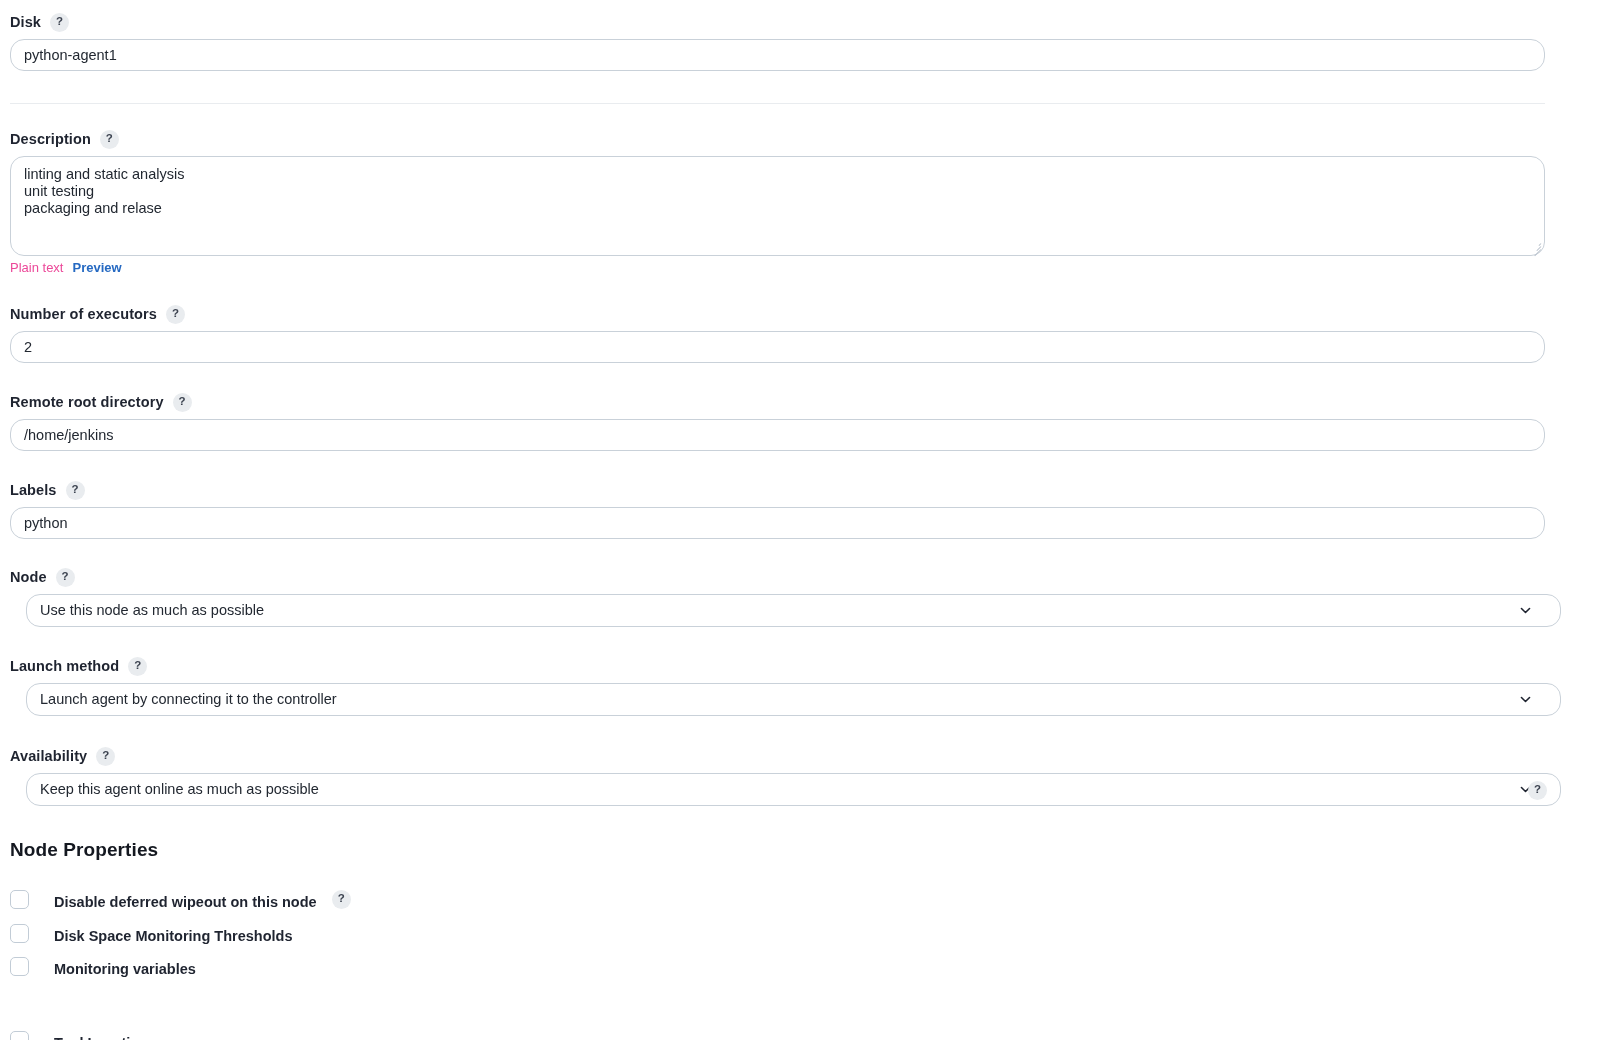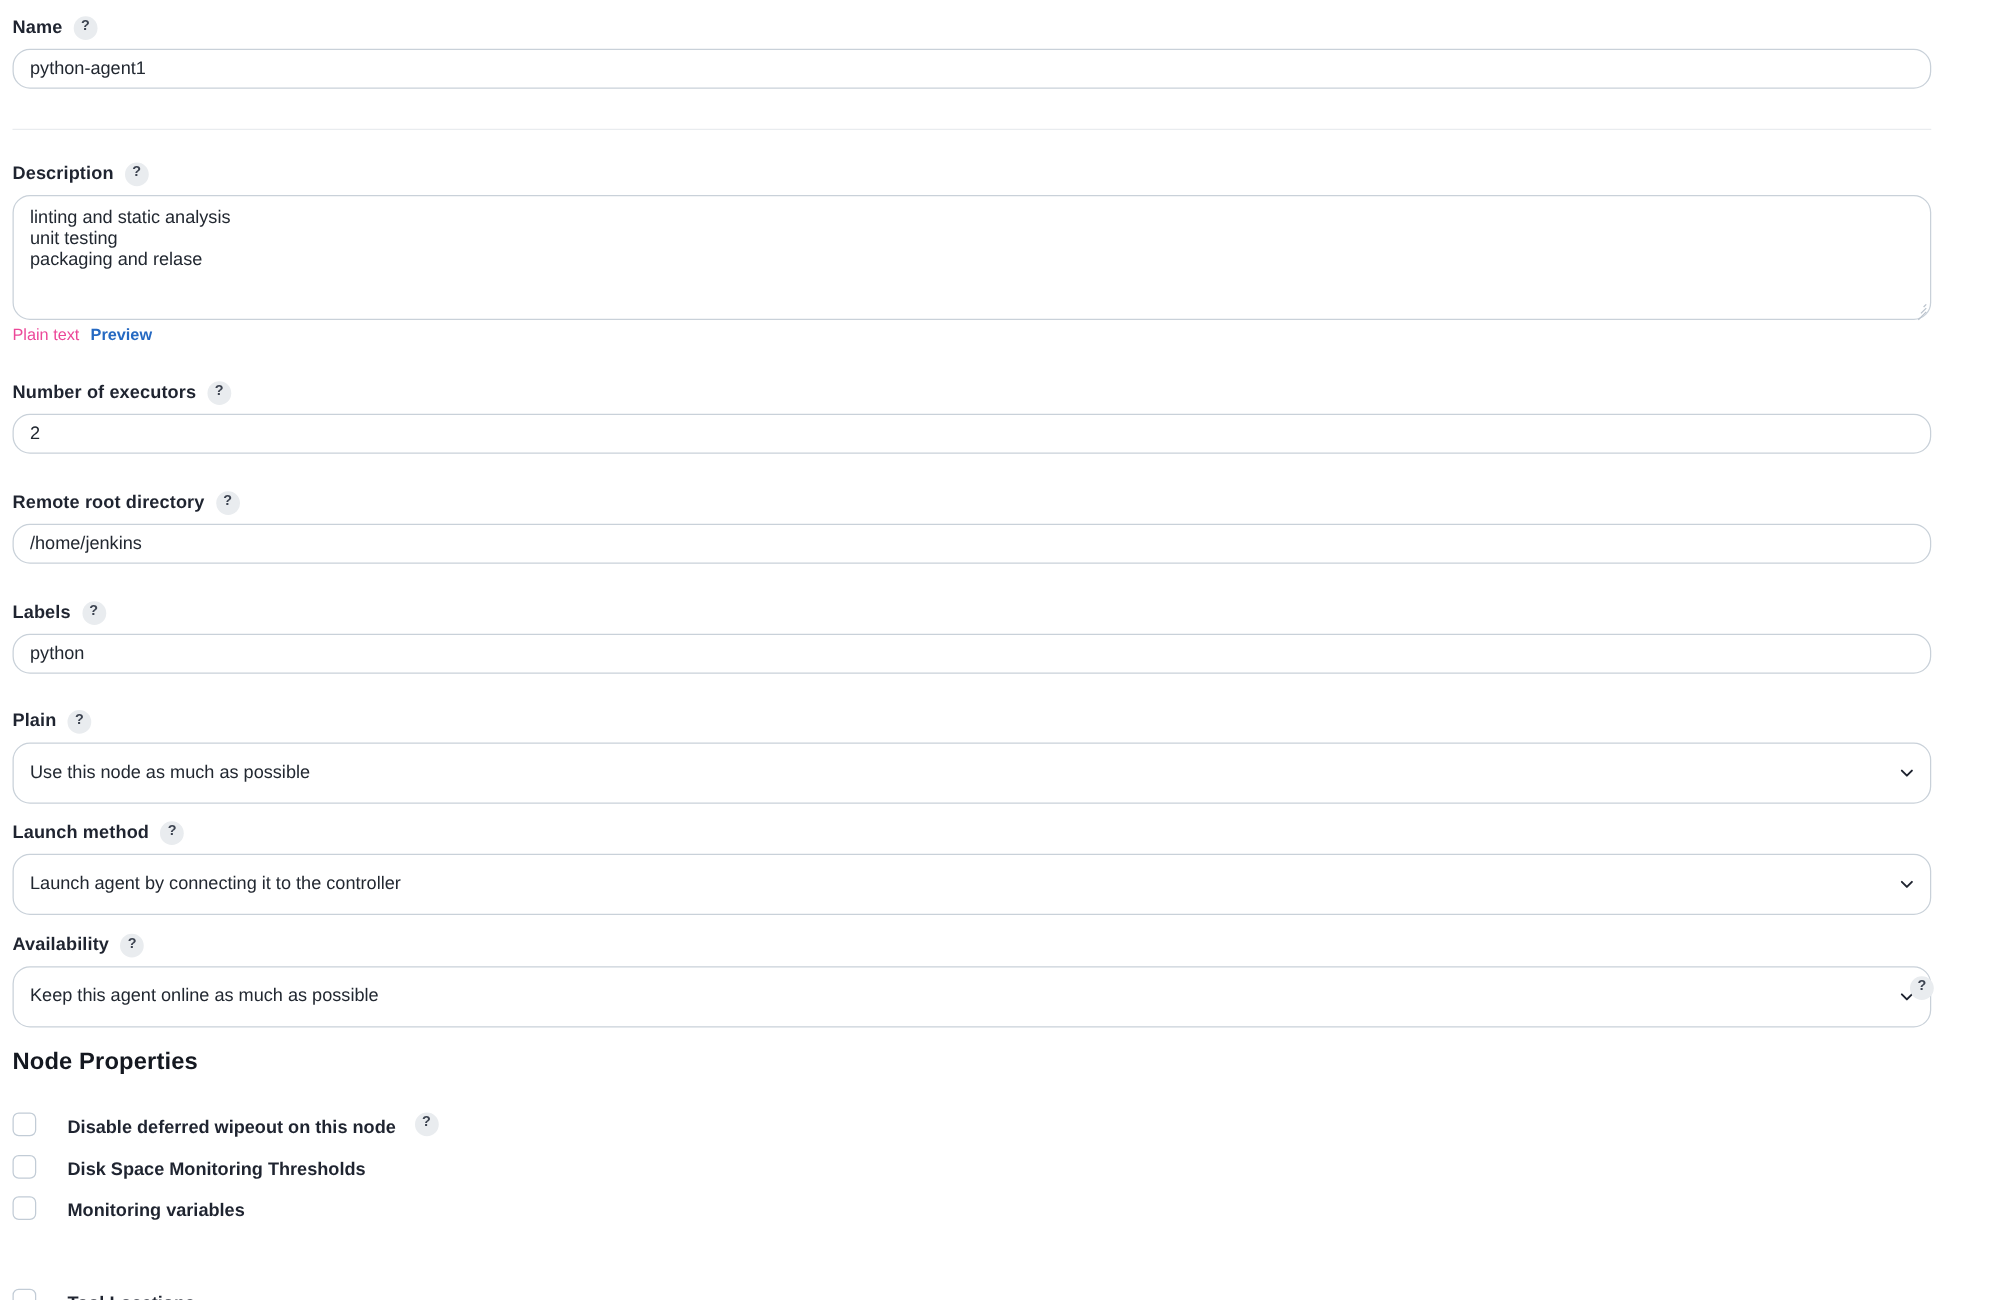--- a/index.html
+++ b/index.html
@@ -93,26 +93,27 @@
     background: #b9c2cc;
     transform-origin: right center;
     transform: rotate(-45deg);
   }
   .resize-grip span:nth-child(1) { bottom: 2px; width: 9px; }
   .resize-grip span:nth-child(2) { bottom: 5px; width: 6px; }
   .resize-grip span:nth-child(3) { bottom: 8px; width: 3px; }
 
   .select-wrap { position: relative; width: 1535px; }
   .select-input {
-    height: 49px;
+    height: 33px;
     line-height: 31px;
     appearance: none;
     -webkit-appearance: none;
     padding-right: 28px;
     cursor: pointer;
+    margin-left: 16px;
   }
   .chevron {
     position: absolute;
     right: 14px;
     top: 50%;
     width: 11px;
     height: 11px;
     margin-top: -6px;
     pointer-events: none;
   }
@@ -186,21 +187,21 @@
     left: 1528px;
   }
 </style>
 </head>
 <body>
 
 <div class="page">
 
   <div class="field" style="top:13px">
     <div class="field-label">
-      <span>Name</span>
+      <span>Disk</span>
       <span class="help-badge">?</span>
     </div>
     <input class="text-input" type="text" value="python-agent1" style="">
   </div>
 
   <div class="divider" style="top:103px"></div>
 
   <div class="field" style="top:130px">
     <div class="field-label">
       <span>Description</span>
@@ -242,21 +243,21 @@
   <div class="field" style="top:481px">
     <div class="field-label">
       <span>Labels</span>
       <span class="help-badge">?</span>
     </div>
     <input class="text-input" type="text" value="python" style="">
   </div>
 
   <div class="field" style="top:568px">
     <div class="field-label">
-      <span>Plain</span>
+      <span>Node</span>
       <span class="help-badge">?</span>
     </div>
     <div class="select-wrap">
       <select class="select-input">
         <option>Use this node as much as possible</option>
       </select>
       <span class="chevron">
         <svg width="11" height="11" viewBox="0 0 12 12">
           <path d="M1.6 3.8 L6 8.2 L10.4 3.8" fill="none" stroke="#1f2430" stroke-width="1.7" stroke-linecap="round" stroke-linejoin="round"></path>
         </svg>

